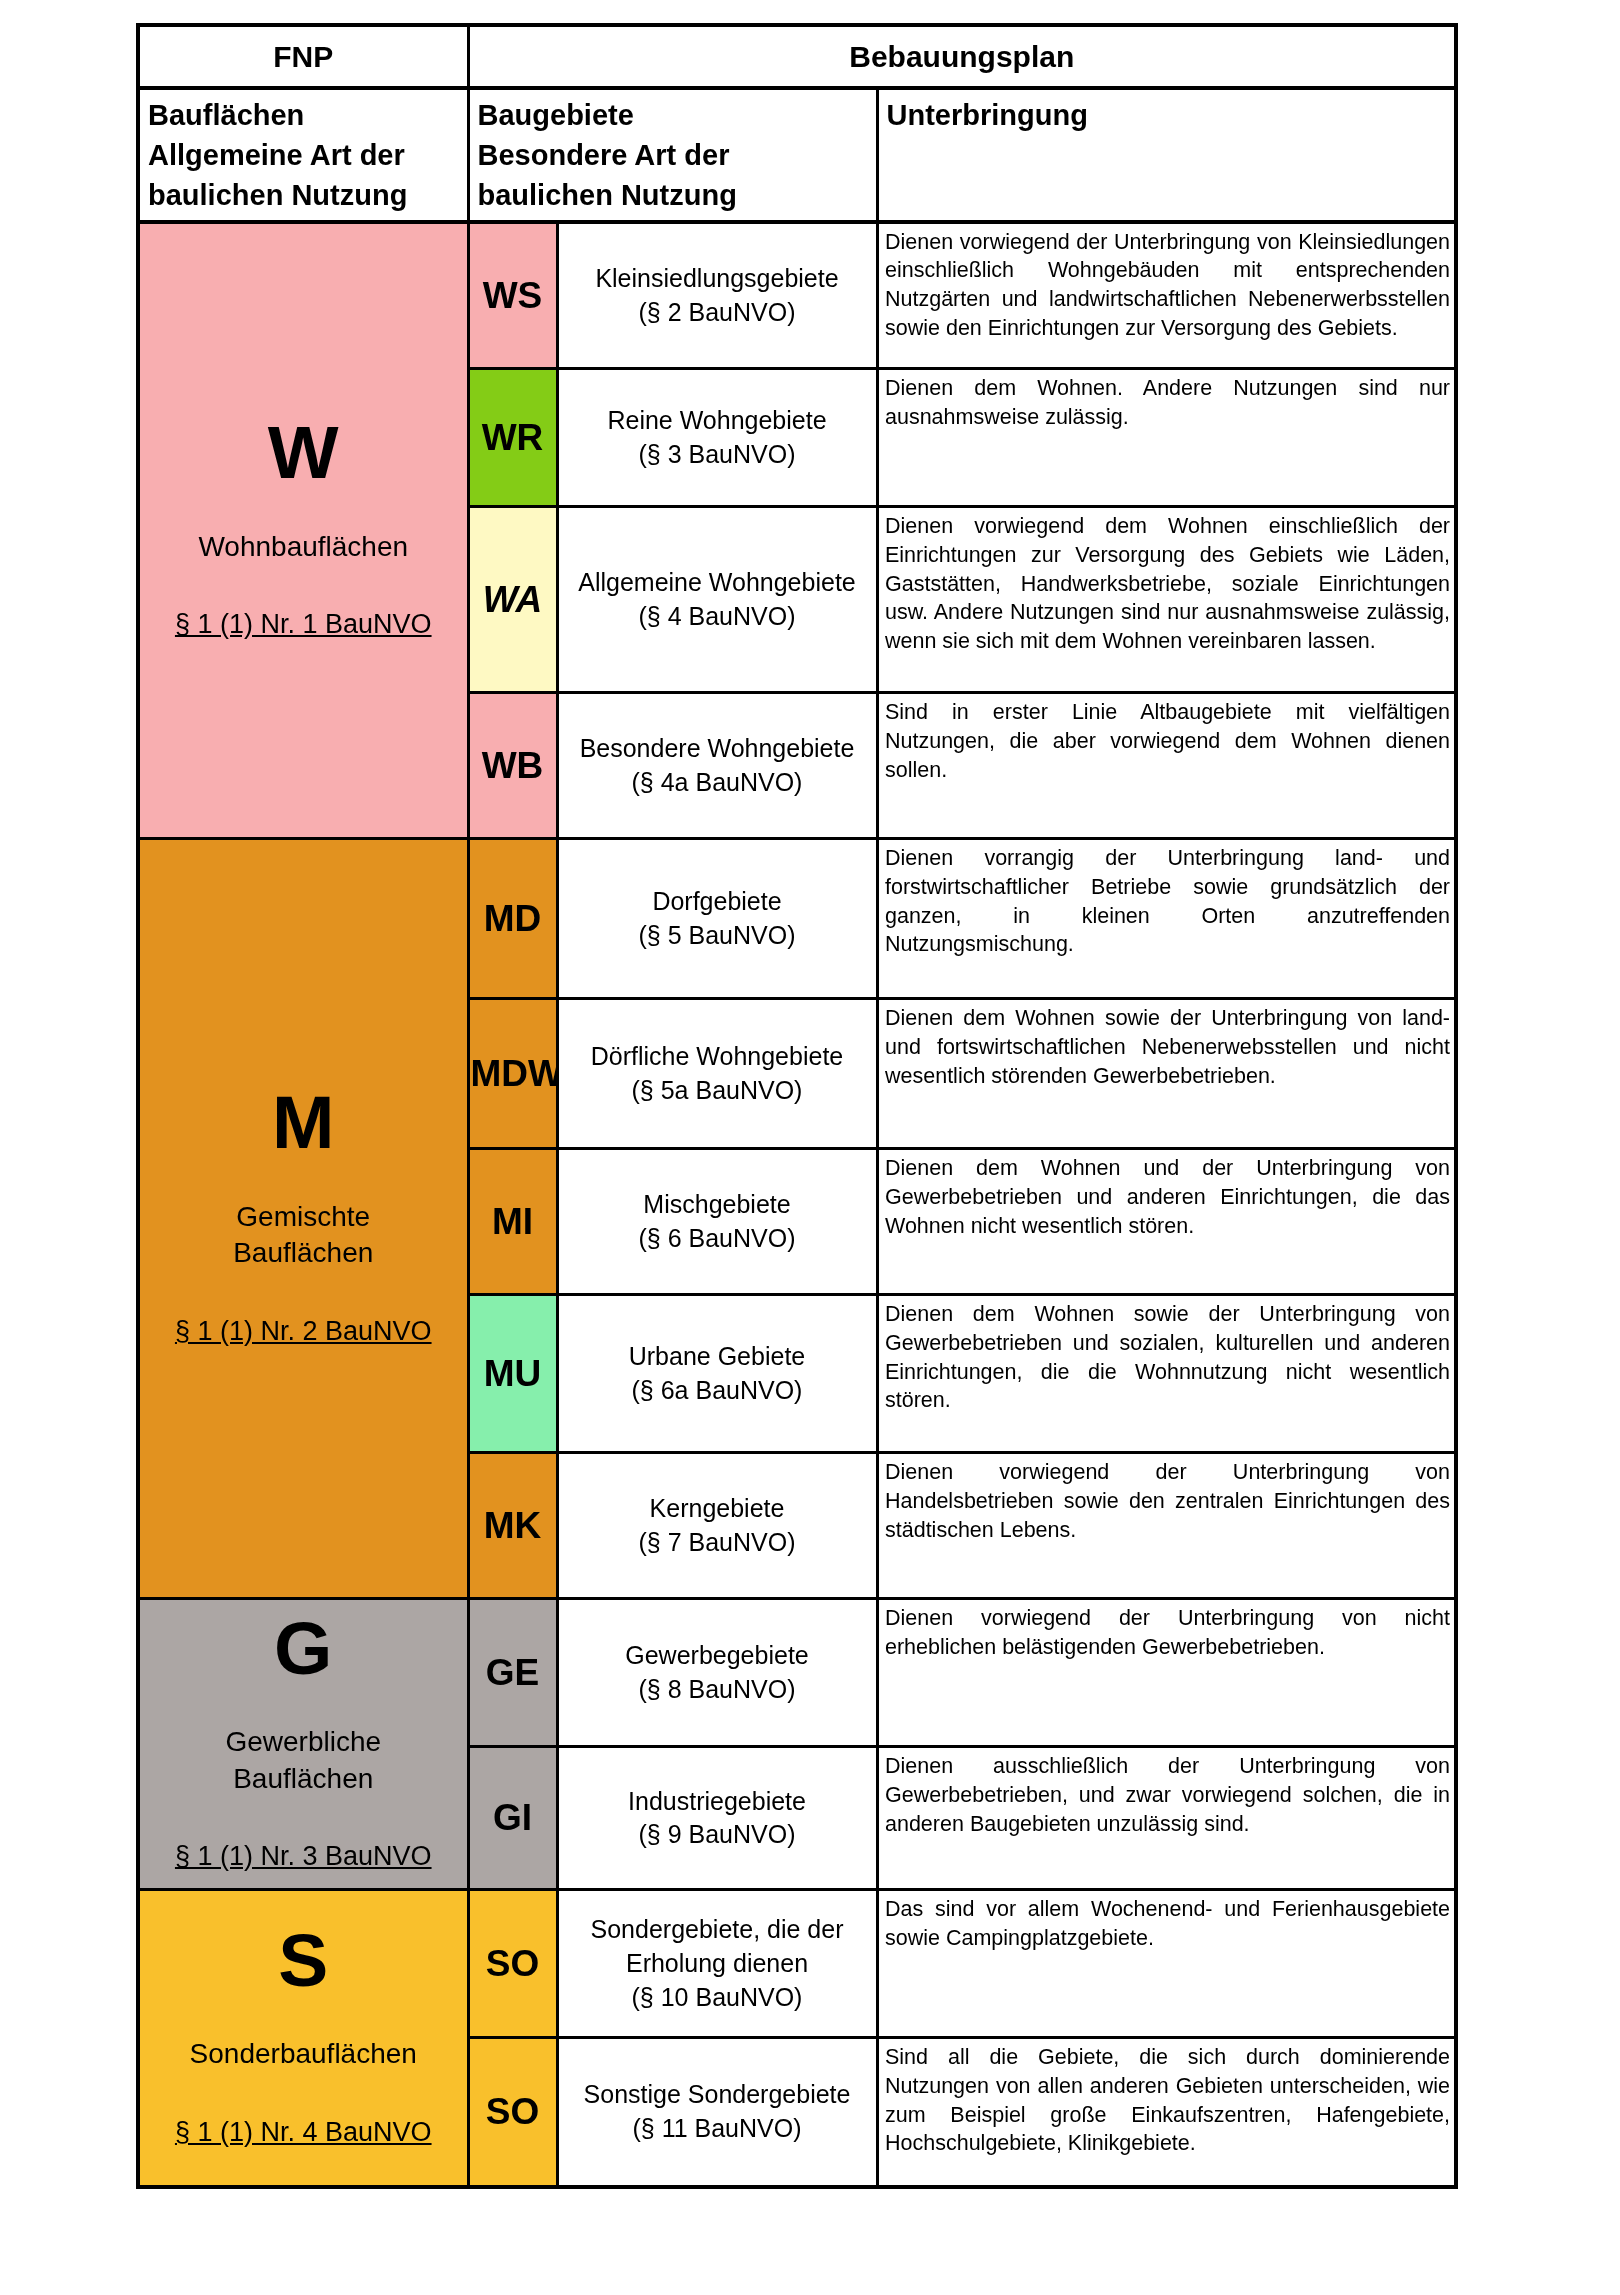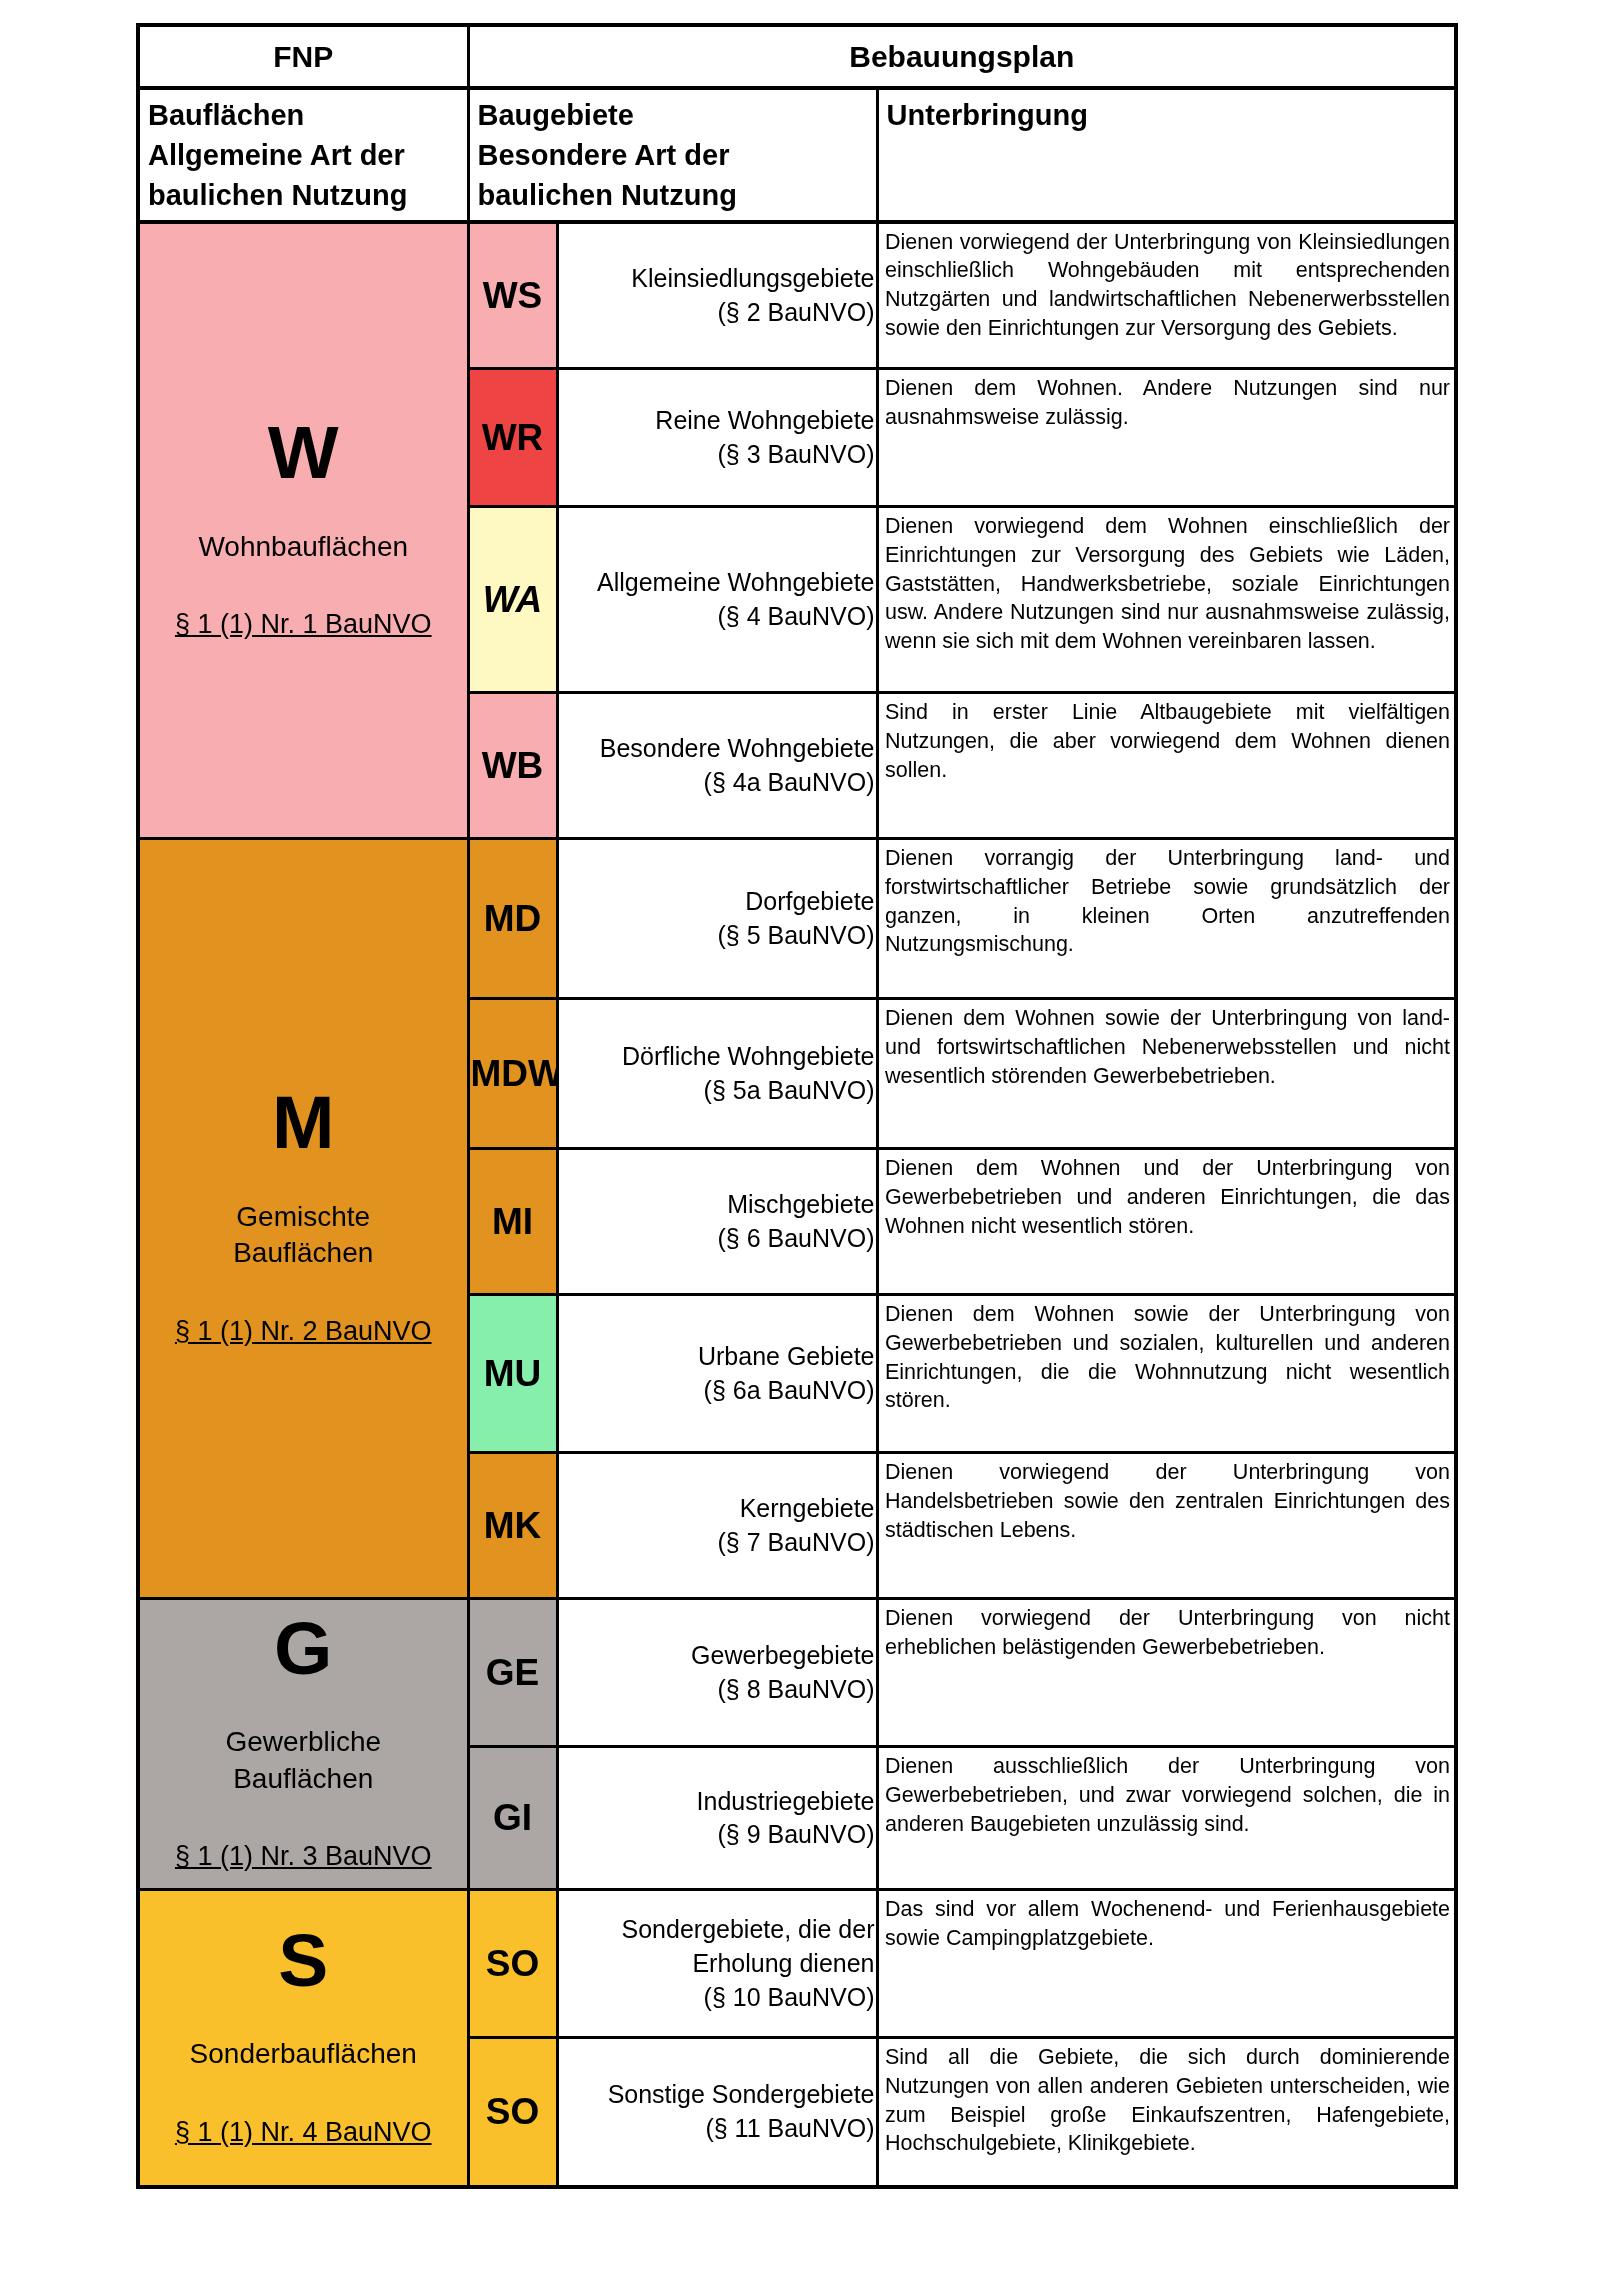--- a/index.html
+++ b/index.html
@@ -78,21 +78,21 @@
   }
   
   td.code {
     text-align: center;
     vertical-align: middle;
     font-weight: bold;
     font-size: 37px;
   }
   
   td.gname {
-    text-align: right;
+    text-align: center;
     vertical-align: middle;
     font-size: 25px;
     line-height: 1.35;
     white-space: pre-line;
     background: #ffffff;
   }
   
   td.purpose {
     vertical-align: top;
     font-size: 21.5px;
@@ -137,21 +137,21 @@
           <div class="gtitle">Wohnbauflächen</div>
           <div class="glaw">§ 1 (1) Nr. 1 BauNVO</div>
         </div>
       </td>
       <td class="code" style="background-color: rgb(248, 174, 176);">WS</td>
       <td class="gname">Kleinsiedlungsgebiete
 (§ 2 BauNVO)</td>
       <td class="purpose">Dienen vorwiegend der Unterbringung von Kleinsiedlungen einschließlich Wohngebäuden mit entsprechenden Nutzgärten und landwirtschaftlichen Nebenerwerbsstellen sowie den Einrichtungen zur Versorgung des Gebiets.</td>
     </tr>
     <tr style="height:138px">
-      <td class="code" style="background-color: #ef4444;">WR</td>
+      <td class="code" style="background-color: #84cc16;">WR</td>
       <td class="gname">Reine Wohngebiete
 (§ 3 BauNVO)</td>
       <td class="purpose">Dienen dem Wohnen. Andere Nutzungen sind nur ausnahmsweise zulässig.</td>
     </tr>
     <tr style="height:186px">
       <td class="code" style="background-color: #fef9c3; font-style: italic;">WA</td>
       <td class="gname">Allgemeine Wohngebiete
 (§ 4 BauNVO)</td>
       <td class="purpose">Dienen vorwiegend dem Wohnen einschließlich der Einrichtungen zur Versorgung des Gebiets wie Läden, Gaststätten, Handwerksbetriebe, soziale Einrichtungen usw. Andere Nutzungen sind nur ausnahmsweise zulässig, wenn sie sich mit dem Wohnen vereinbaren lassen.</td>
     </tr>

